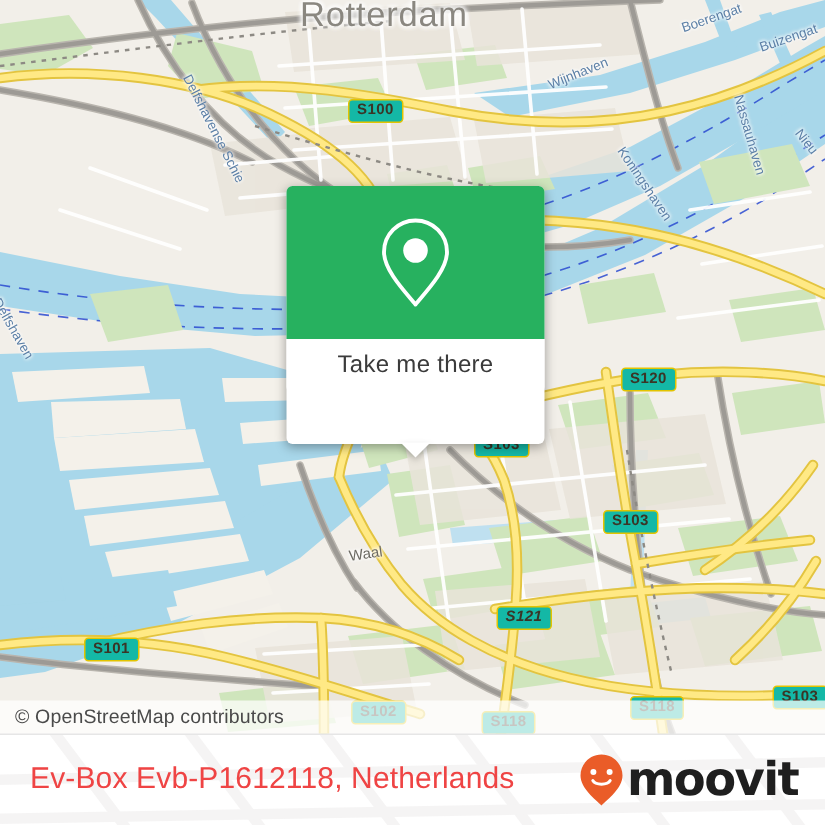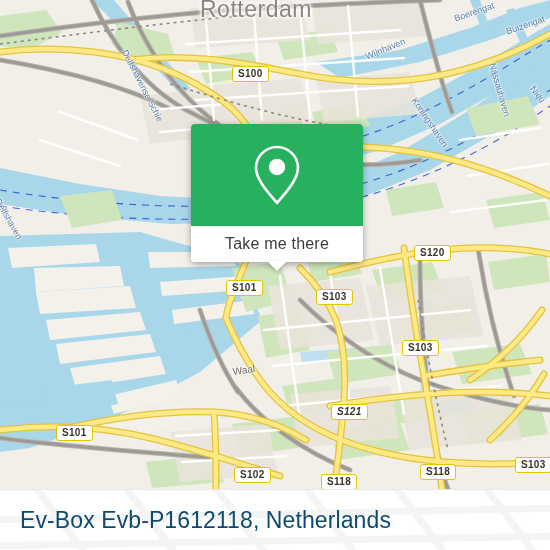--- a/index.html
+++ b/index.html
@@ -16,21 +16,21 @@
     position: absolute; left: 0; top: 0;
     width: 550px; height: 489px;
     background: #f2efe9;
     overflow: hidden;
   }
   .map-svg { position: absolute; left: 0; top: 0; }
 
   
   .shield {
     position: absolute;
-    background: #ffffff;
+    background: #14b8a6;
     border: 1.5px solid #e3c400;
     border-radius: 3px;
     color: #3a3526;
     font-size: 10px;
     font-weight: bold;
     letter-spacing: .3px;
     padding: 1px 5px 2px 5px;
     line-height: 11px;
     white-space: nowrap;
     font-family: "Liberation Sans", sans-serif;
@@ -50,21 +50,21 @@
     color: #8a8780;
     font-size: 23px;
     letter-spacing: .5px;
     text-shadow: 0 0 4px #fff,0 0 4px #fff,0 0 4px #fff,0 0 3px #fff;
   }
 
   
   .callout {
     position: absolute;
     left: 191px; top: 124px;
-    width: 172px; height: 138px;
+    width: 172px; height: 172px;
     border-radius: 4px;
     box-shadow: 0 2px 7px rgba(0,0,0,.35);
     background: #fff;
     overflow: visible;
   }
   .callout-top {
     height: 102px;
     background: #27b15f;
     border-radius: 4px 4px 0 0;
     display: flex;
@@ -116,22 +116,22 @@
     width: 550px; height: 61px;
     background: #ffffff;
     border-top: 1px solid #e6e6e6;
     overflow: hidden;
   }
   .footer-wm { position: absolute; left:0; top:0; opacity:.5; }
   .footer-title {
     position: absolute;
     left: 20px; top: 50%;
     transform: translateY(-50%);
-    font-size: 23px;
-    color: #0c4a6e;
+    font-size: 20px;
+    color: #ef4444;
     font-family: "Liberation Sans", sans-serif;
     letter-spacing: .1px;
     white-space: nowrap;
   }
   .brand {
     position: absolute;
     right: 18px; top: 50%;
     transform: translateY(-50%);
     display: flex;
     align-items: center;
@@ -374,31 +374,41 @@
           <path d="M26 4 C14.4 4 5 13.4 5 25 C5 37.5 20 52.5 26 60 C32 52.5 47 37.5 47 25 C47 13.4 37.6 4 26 4 Z" fill="none" stroke="#ffffff" stroke-width="2.6" stroke-linejoin="round"></path>
           <circle cx="26" cy="24" r="8.2" fill="#ffffff"></circle>
         </svg>
       </div>
       <div class="callout-bottom">
         <span class="callout-label">Take me there</span>
       </div>
       <div class="callout-tail"></div>
     </div>
 
+    <div class="attribution">© OpenStreetMap contributors</div>
   </div>
 
   <div class="footer">
     <svg class="footer-wm" width="550" height="61" viewBox="0 0 550 61">
       <g stroke="#eceaea" stroke-width="7" fill="none">
         <path d="M30,-10 L90,70"></path>
         <path d="M120,-10 L180,70"></path>
         <path d="M210,-10 L270,70"></path>
         <path d="M300,-10 L360,70"></path>
         <path d="M390,-10 L450,70"></path>
         <path d="M480,-10 L540,70"></path>
         <path d="M-10,30 L560,18"></path>
         <path d="M-10,56 L560,46"></path>
       </g>
     </svg>
     <div class="footer-title">Ev-Box Evb-P1612118, Netherlands</div>
+    <div class="brand">
+      <svg width="30" height="36" viewBox="0 0 30 36">
+        <path d="M15 1 C7.3 1 1 7.3 1 15 C1 23.5 11 31 15 35 C19 31 29 23.5 29 15 C29 7.3 22.7 1 15 1 Z" fill="#ea5c28"></path>
+        <circle cx="9.6" cy="12.6" r="2" fill="#ffffff"></circle>
+        <circle cx="20.4" cy="12.6" r="2" fill="#ffffff"></circle>
+        <path d="M9.2 18.4 C11 21.6 19 21.6 20.8 18.4" stroke="#ffffff" stroke-width="2" fill="none" stroke-linecap="round"></path>
+      </svg>
+      <span class="brand-text">moovit</span>
+    </div>
   </div>
 
 </div>
 
 </body></html>

